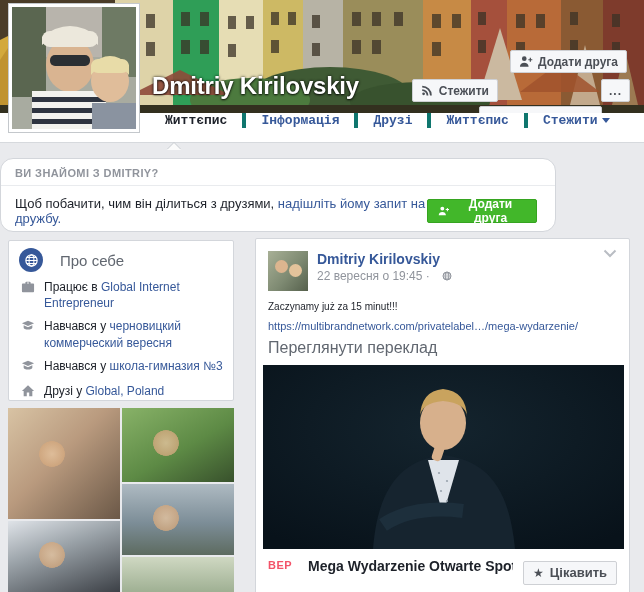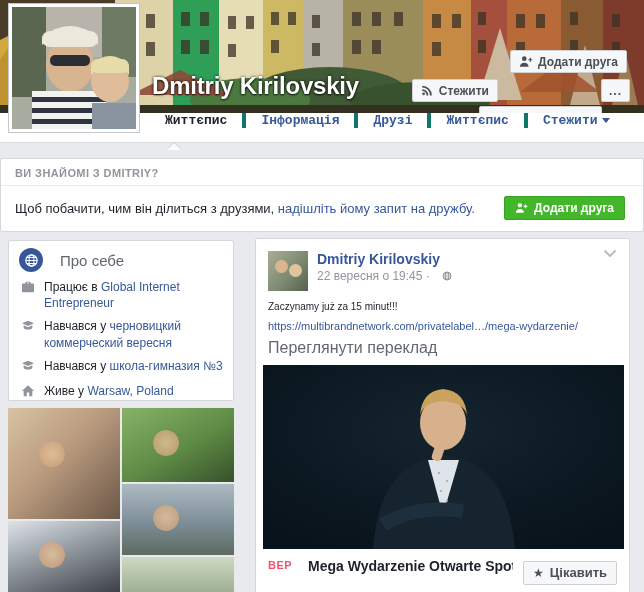--- a/index.html
+++ b/index.html
@@ -48,22 +48,22 @@
 
   
   .profile-pic-box {
     position:absolute; left:8px; top:3px; width:132px; height:130px; background:#fff;
     border:1px solid #c4c8cc; padding:3px; cursor:pointer; z-index:5;
   }
   .profile-pic-box svg { display:block; }
 
   
   .friend-banner {
-    position:absolute; left:0; top:158px; width:644px; height:74px;
-    background:#fff; border:1px solid #d3d6db; border-radius:2px;
+    position:absolute; left:0; top:158px; width:556px; height:74px;
+    background:#fff; border:1px solid #d3d6db; border-radius:13px;
   }
   .friend-banner .fb-title {
     padding:8px 14px 6px; font-size:11px; font-weight:bold; color:#90949c;
     letter-spacing:.4px; border-bottom:1px solid #e9ebee;
   }
   .friend-banner .fb-body {
     display:flex; align-items:center; justify-content:space-between; padding:10px 14px;
   }
   .fb-msg { font-size:13px; color:#1d2129; }
   .fb-msg .link { color:#365899; cursor:pointer; }
@@ -319,21 +319,21 @@
             </svg>
         </span>
         <span class="txt"><span>Навчався у </span><span class="link">школа-гимназия №3</span></span>
       </div>
       <div class="about-item">
         <span class="ic">
           <svg width="14" height="13" viewBox="0 0 16 15">
               <path fill="#90949c" d="M8 1.5 15 8h-2v6h-3.6V9.8H6.6V14H3V8H1l7-6.5z"></path>
             </svg>
         </span>
-        <span class="txt"><span>Живе у </span><span class="link">Warsaw, Poland</span></span>
+        <span class="txt"><span>Друзі у </span><span class="link">Global, Poland</span></span>
       </div>
 
     </div>
   </div>
 
   <div class="photo-grid">
     <div class="ph ph1"></div>
     <div class="ph ph2"></div>
     <div class="ph ph3"></div>
     <div class="ph ph4"></div>

